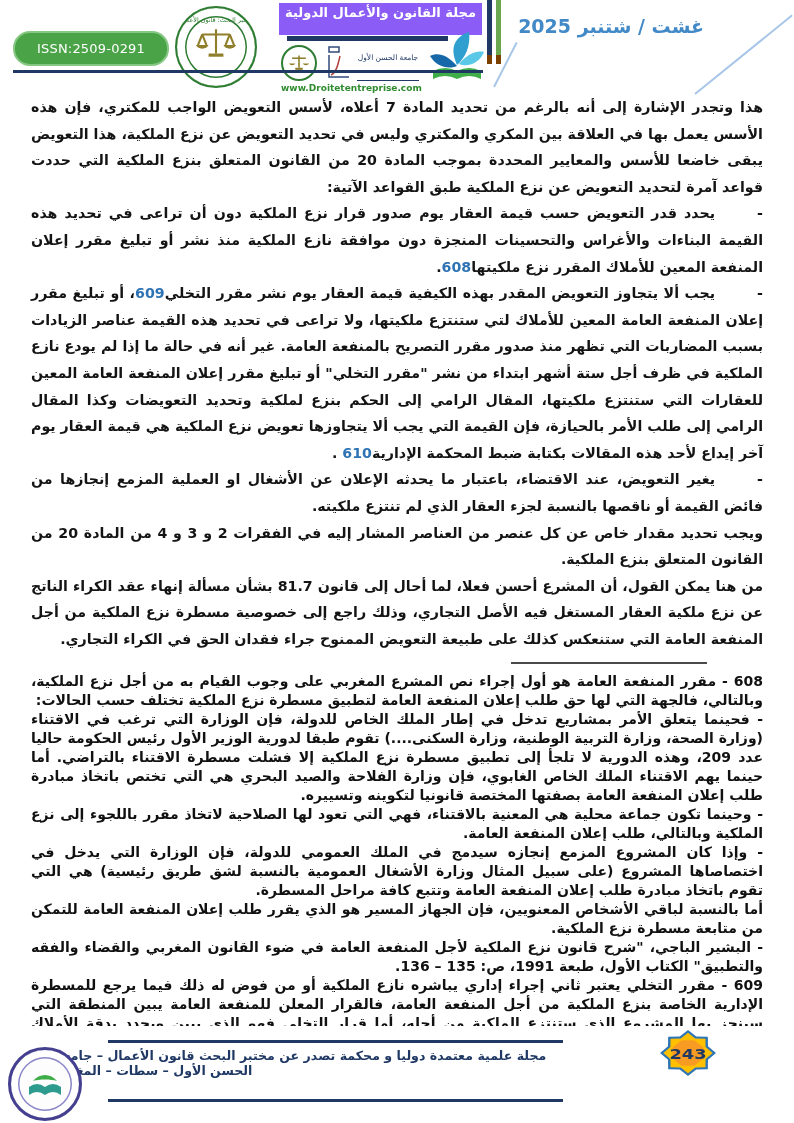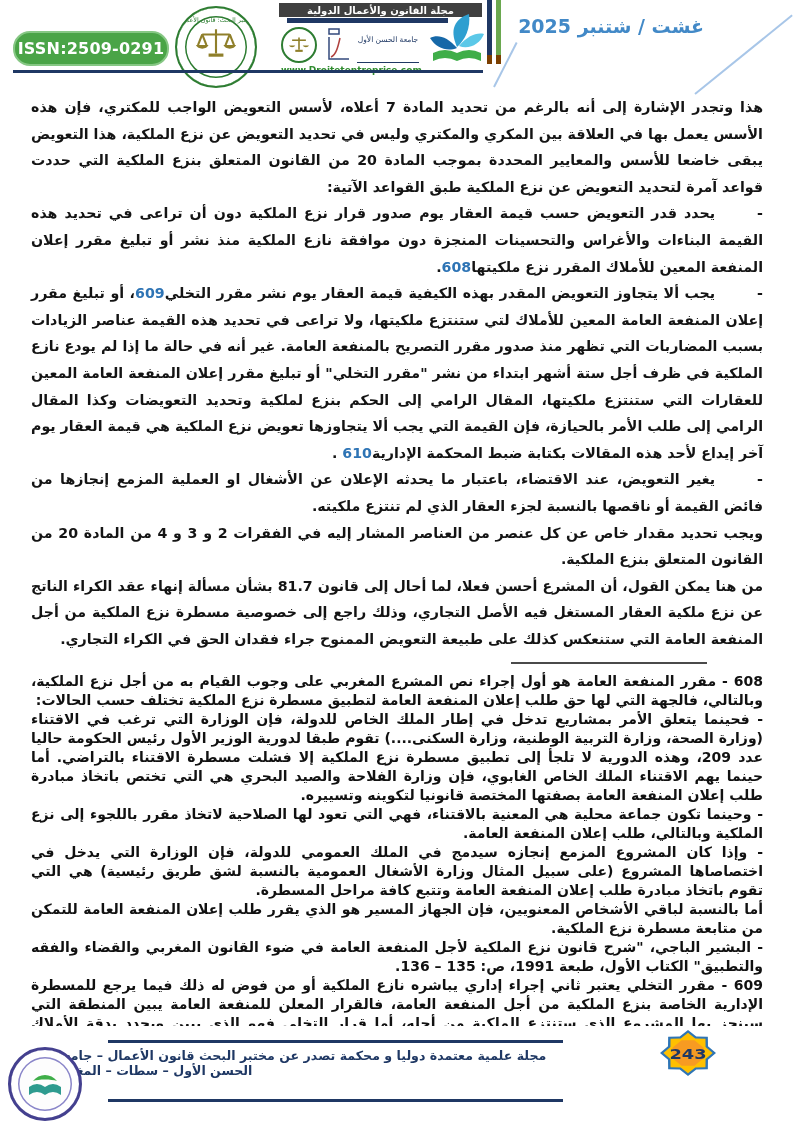--- a/index.html
+++ b/index.html
@@ -2,30 +2,30 @@
 <html lang="ar"><head>
 <meta charset="utf-8">
 <style>
   html,body{margin:0;padding:0;background:#ffffff;}
   .page{position:relative;width:794px;height:1123px;background:#fff;overflow:hidden;
         font-family:"DejaVu Sans",sans-serif;color:#141414;}
 
   
   .hdr{position:absolute;top:0;left:0;right:0;height:94px;}
   .issn-pill{position:absolute;left:13px;top:31px;width:152px;height:31px;background:#4aa447;
-             border:2px solid #86c784;border-radius:17px;color:#fff;font-weight:bold;font-size:16px;
+             border:2px solid #86c784;border-radius:17px;color:#fff;font-weight:normal;font-size:13px;
              display:flex;align-items:center;justify-content:center;letter-spacing:.2px;}
   .lab-logo{position:absolute;left:175px;top:6px;width:78px;height:78px;border-radius:50%;
             border:2px solid #2e7d32;background:#fff;
             box-shadow:inset 0 0 0 8px #fff, inset 0 0 0 9.5px #2e7d32;overflow:hidden;text-align:center;}
   .lab-text{font-size:6.4px;color:#2e7d32;font-weight:normal;direction:rtl;padding-top:9px;line-height:1.1;}
   .lab-logo svg{display:block;margin:2px auto 0;}
   .journal-logo{position:absolute;left:279px;top:3px;width:203px;height:74px;}
-  .jl-title{background:#404040;color:#fff;font-size:10px;font-weight:bold;text-align:center;
-            padding:2px 0 1px;direction:rtl;}
+  .jl-title{background:#8b5cf6;color:#fff;font-size:13px;font-weight:bold;text-align:center;
+            padding:2px 0 15px;direction:rtl;}
   .jl-strip{height:5px;background:#1f3864;margin:1px 34px 2px 8px;}
   .jl-mid{position:relative;height:40px;}
   .jl-circle{position:absolute;left:2px;top:2px;width:32px;height:32px;border-radius:50%;
              border:2px solid #2e7d32;background:#fff;display:flex;align-items:center;justify-content:center;}
   .jl-chart{position:absolute;left:44px;top:0px;}
   .jl-univ{position:absolute;left:78px;top:10px;width:62px;font-size:7.5px;color:#1f3864;
            direction:rtl;text-align:center;border-bottom:1px solid #1f3864;padding-bottom:18px;}
   .jl-leaf{position:absolute;right:-8px;top:-14px;}
   .jl-url{color:#2e8b2e;font-weight:bold;font-size:9px;text-align:left;padding-left:2px;}
   .vbar{position:absolute;top:0;width:5px;height:64px;}

